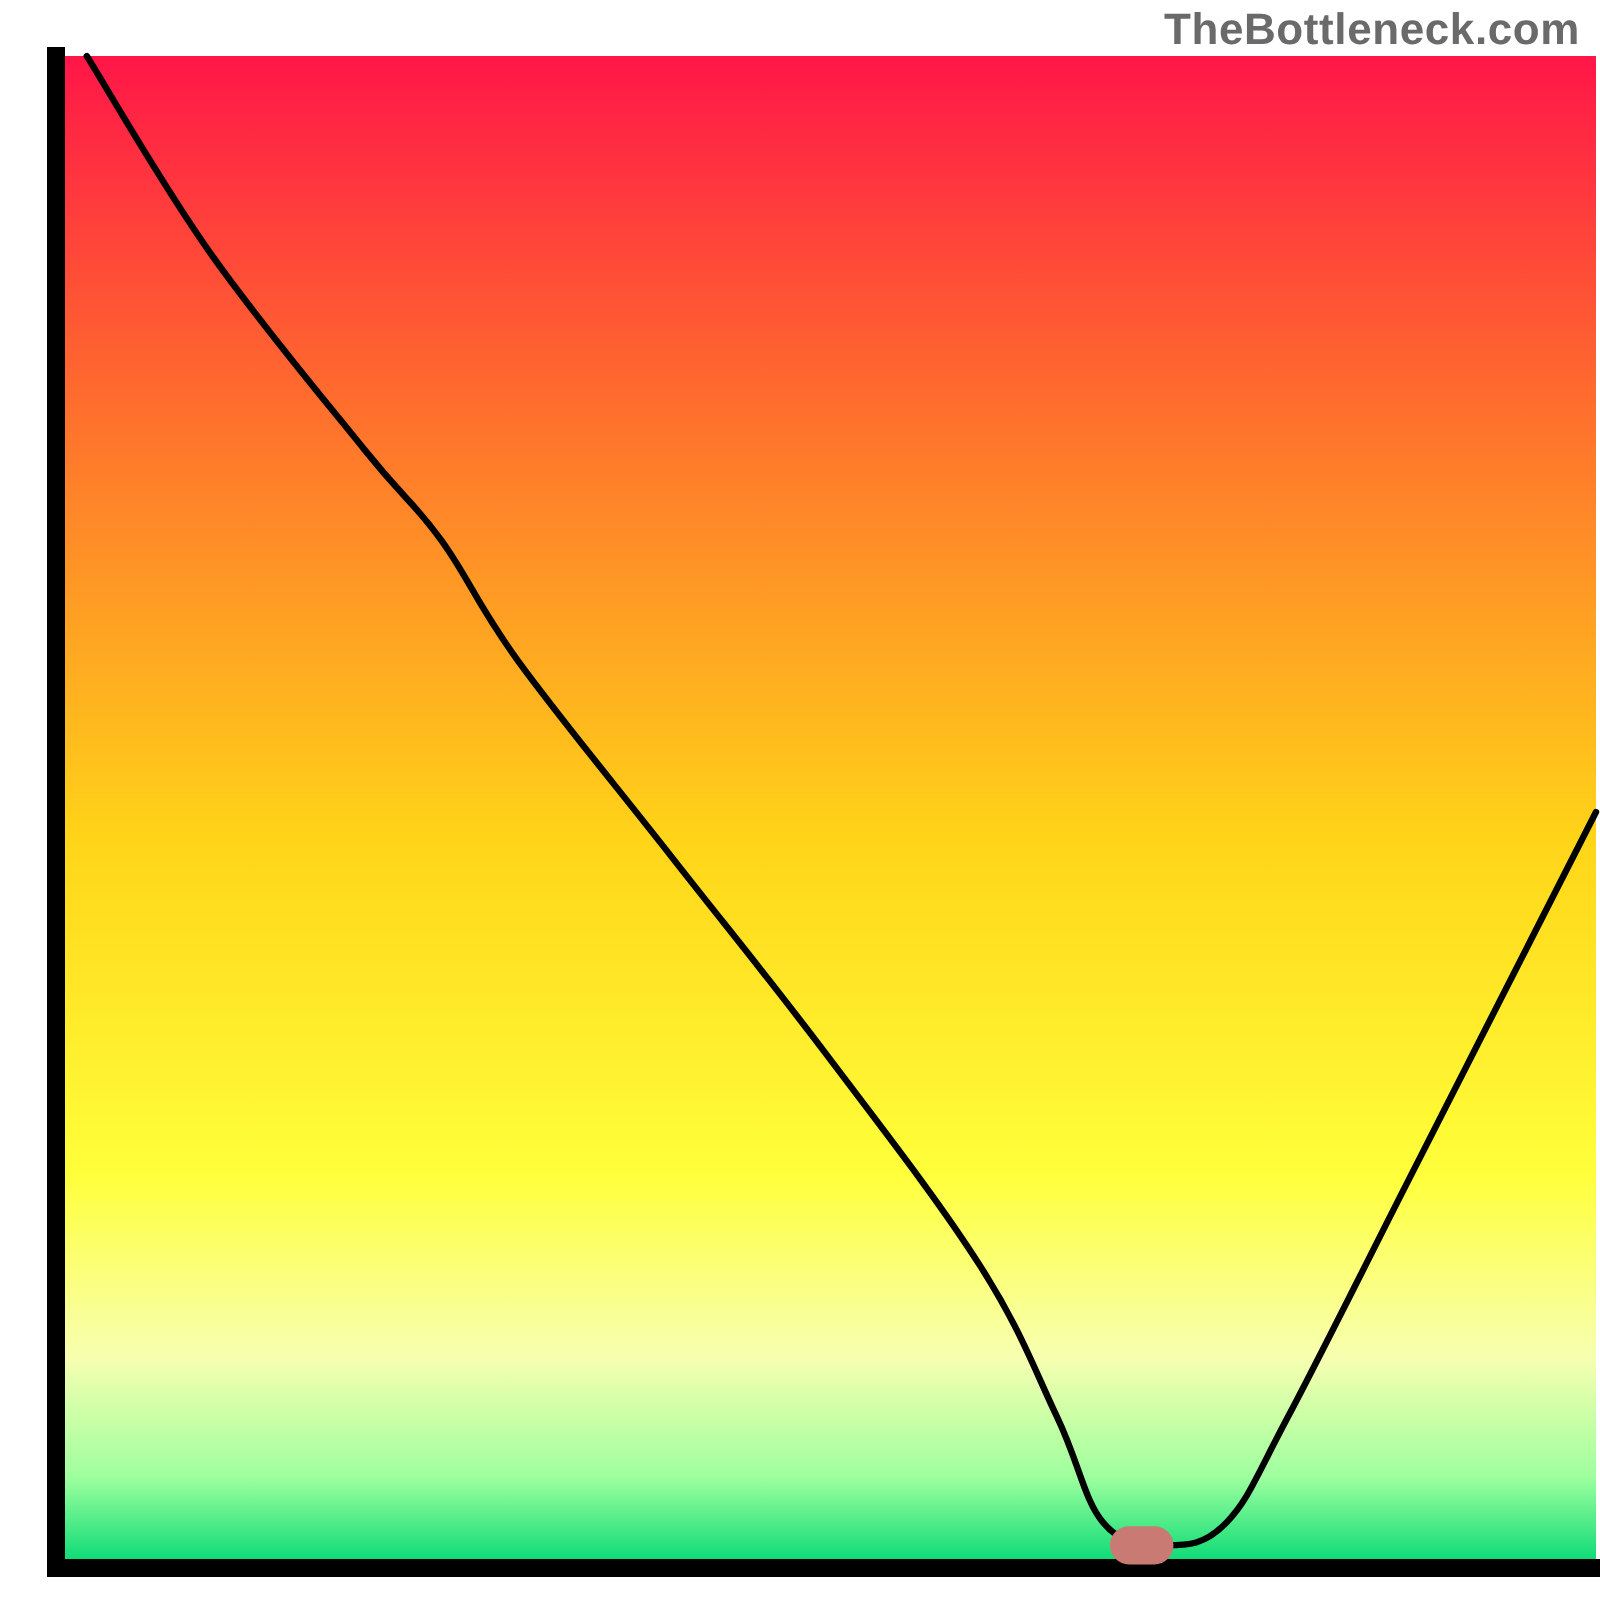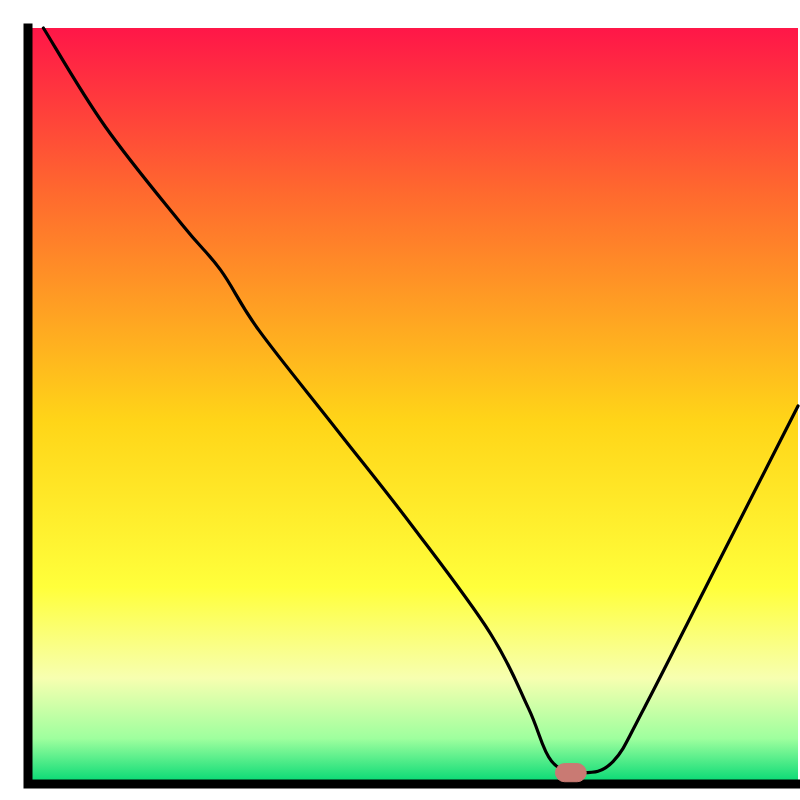--- a/index.html
+++ b/index.html
@@ -31,20 +31,21 @@
     left: 0;
     width: 800px;
     height: 800px;
   }
 </style>
 </head>
 <body>
 
 <div class="chart-container">
 
+  <div class="watermark">TheBottleneck.com</div>
 
   <svg class="plot" viewBox="0 0 800 800">
     <defs>
       <linearGradient id="bg-grad" x1="0" y1="0" x2="0" y2="1">
 
       <stop offset="0%" stop-color="#ff1648"></stop>
           <stop offset="22%" stop-color="#ff6a2e"></stop>
           <stop offset="52%" stop-color="#ffd518"></stop>
           <stop offset="74%" stop-color="#ffff3b"></stop>
           <stop offset="86%" stop-color="#f7ffb0"></stop>

